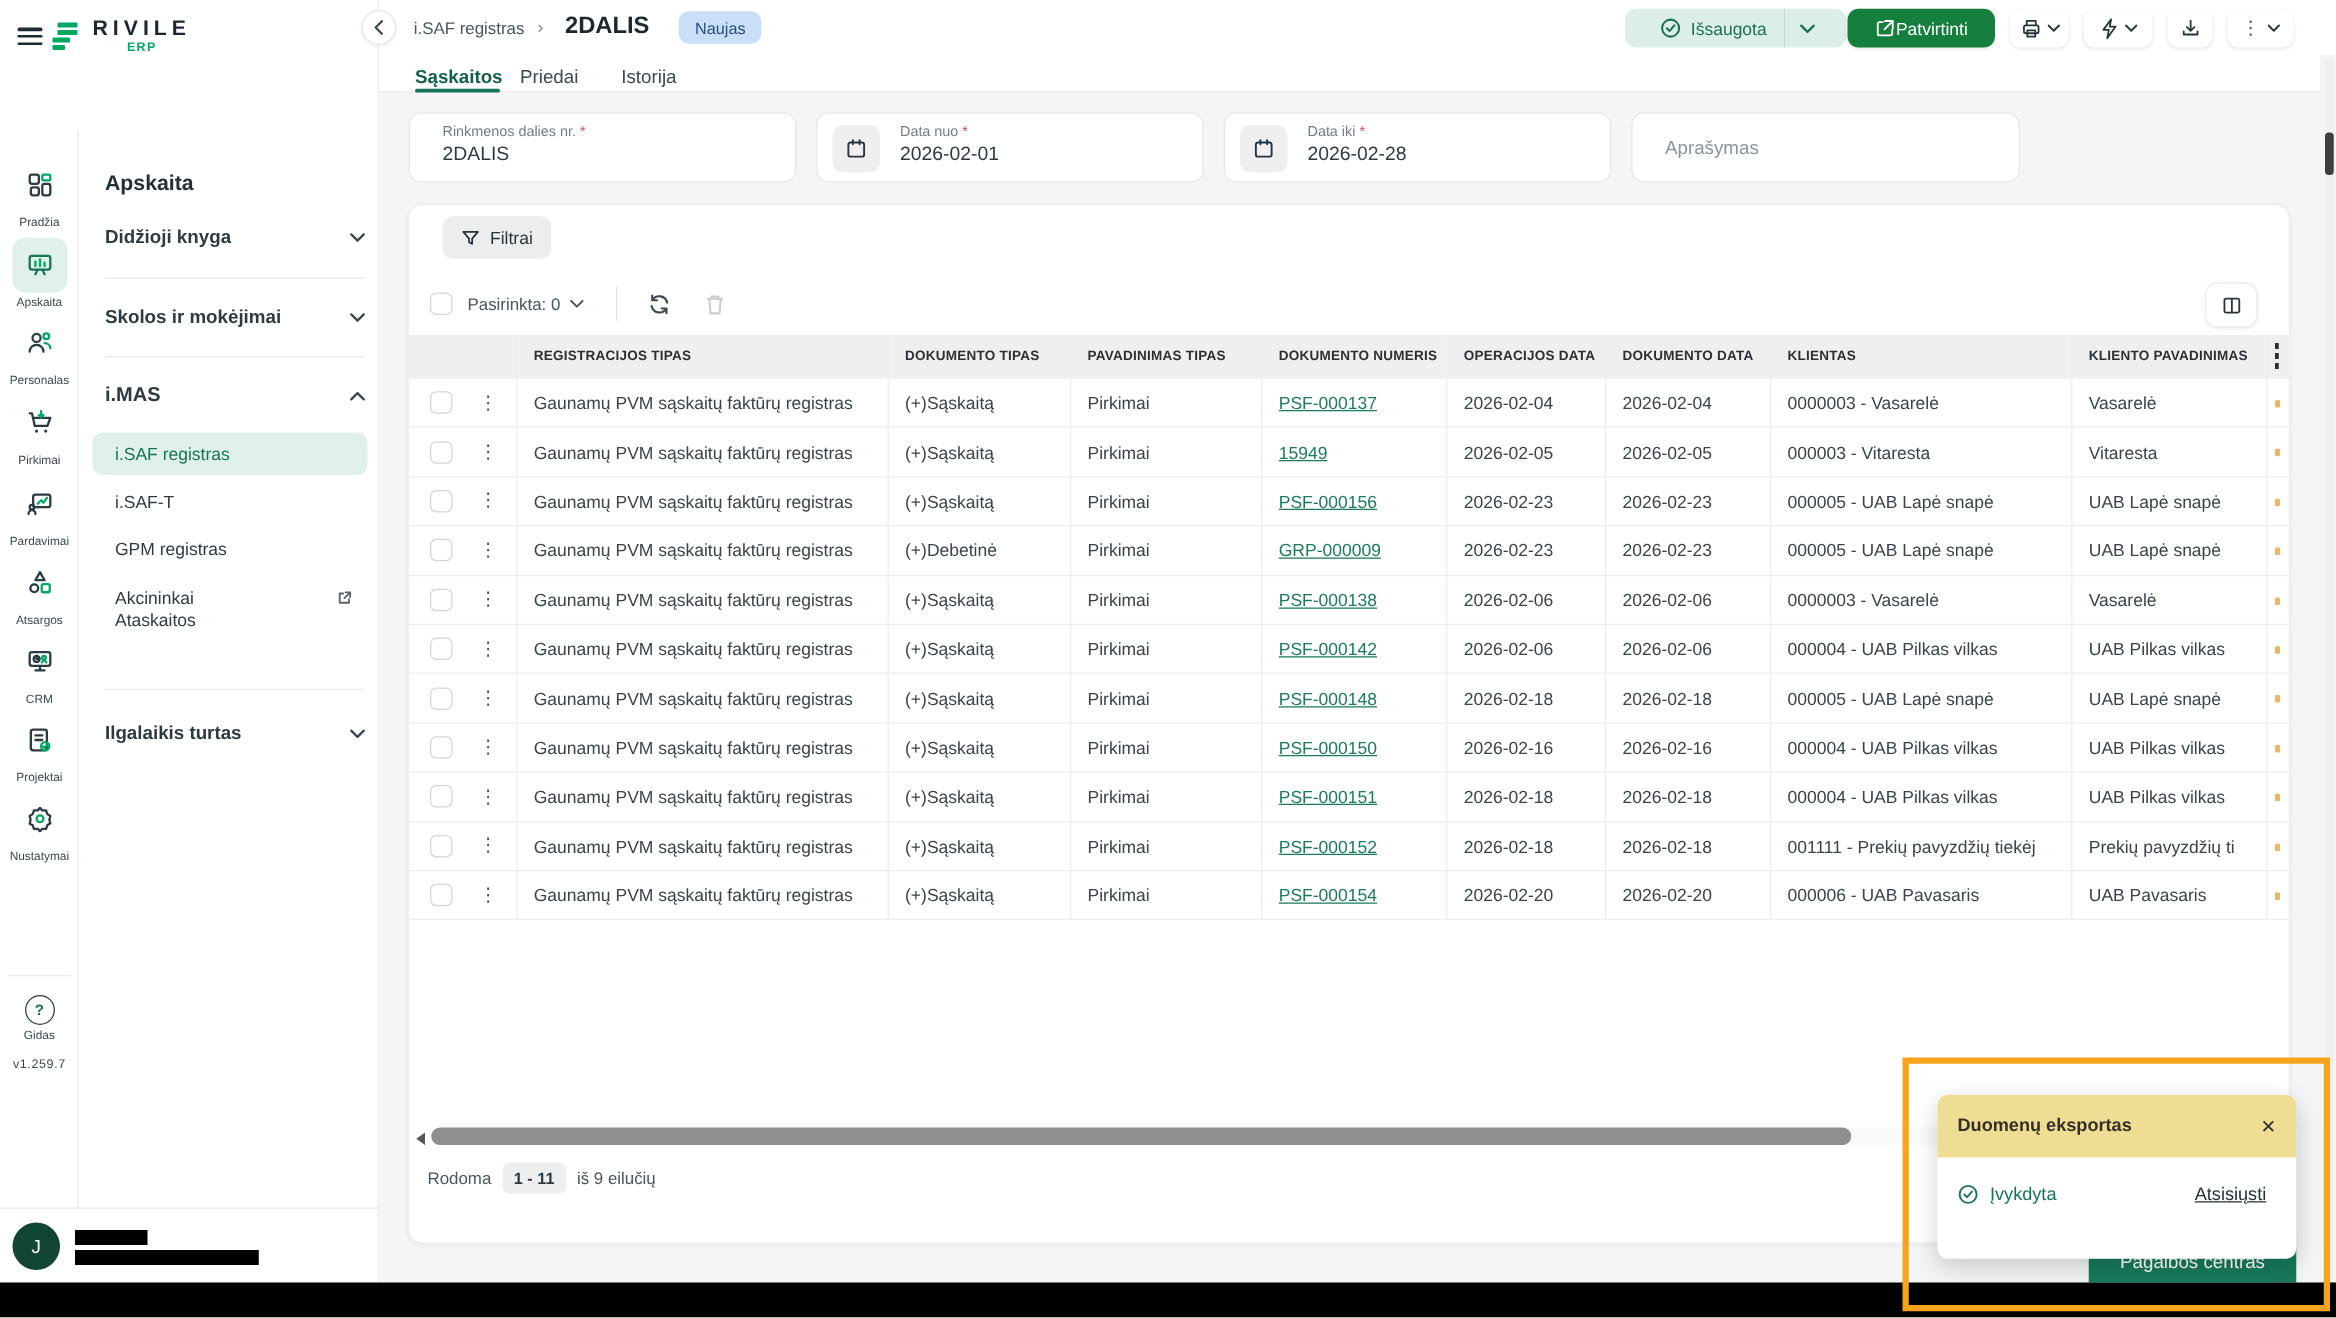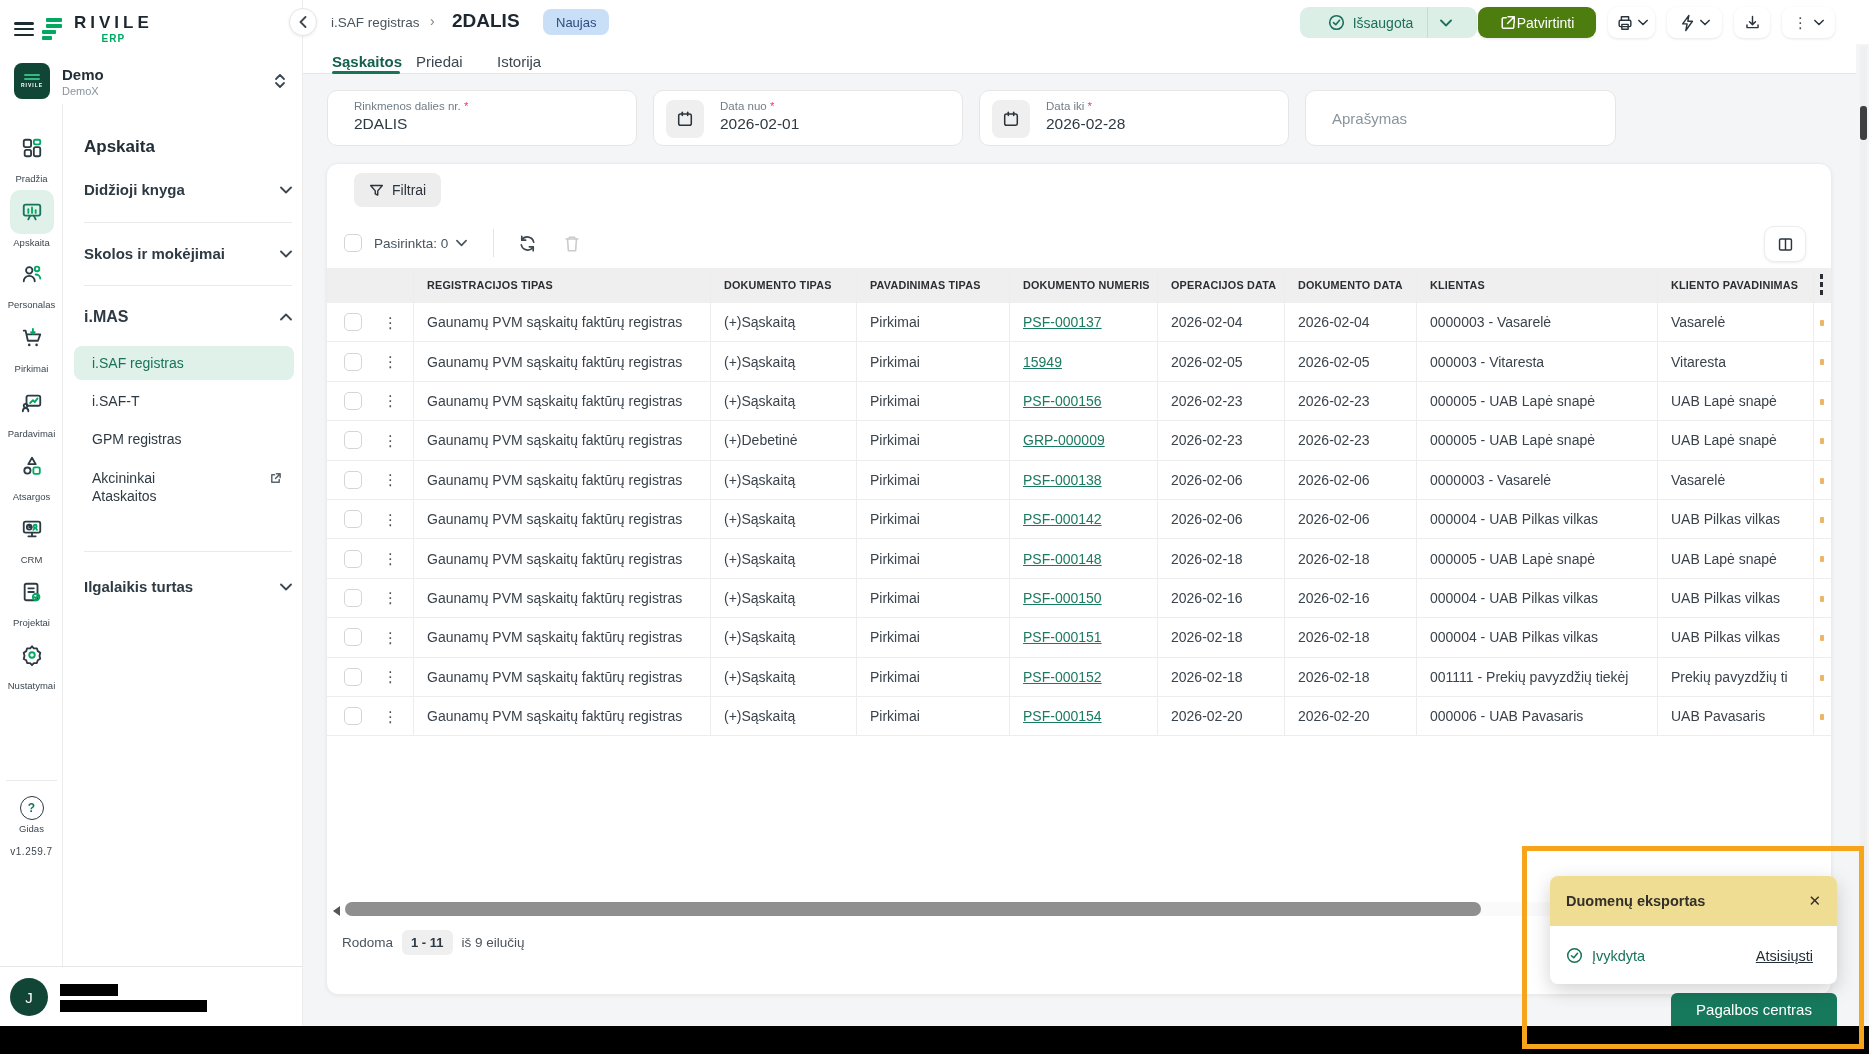--- a/index.html
+++ b/index.html
@@ -55,21 +55,21 @@
   #topbar { left:303px; top:0; width:1566px; height:44px; background:#fff; z-index:4; }
   #back-btn { left:289px; top:8px; width:28px; height:28px; background:#fff; border:1px solid #e6e6e6; border-radius:50%; box-shadow:0 1px 3px rgba(0,0,0,.08); display:flex; align-items:center; justify-content:center; color:#3c4750; z-index:6; }
   #breadcrumb-parent { left:331px; top:15px; font-size:13.5px; color:#4a545c; z-index:5; }
   #breadcrumb-sep { left:430px; top:13px; font-size:14px; color:#7a848c; z-index:5; }
   #breadcrumb-current { left:452px; top:10px; font-size:19px; font-weight:bold; color:#1d2730; z-index:5; }
   #status-badge { left:543px; top:9px; height:26px; padding:0 13px; background:#c9dff7; color:#2b4d7e; border-radius:8px; font-size:13px; display:flex; align-items:center; z-index:5; }
   .topbtn { top:7px; height:31px; border-radius:9px; display:flex; align-items:center; justify-content:center; z-index:5; background:#fff; box-shadow:0 1px 3px rgba(0,0,0,.1); color:#2b343c; }
   #saved-btn { left:1300px; width:177px; background:#dcefe6; box-shadow:none; color:#1d6f5b; }
   #saved-main { display:flex; align-items:center; gap:8px; padding:0 14px; height:100%; }
   #saved-caret { width:36px; height:100%; border-left:1px solid #c2ded2; display:flex; align-items:center; justify-content:center; }
-  #confirm-btn { left:1478px; width:118px; background:#4d7c0f; color:#fff; gap:1px; font-size:14px; }
+  #confirm-btn { left:1478px; width:118px; background:#15803d; color:#fff; gap:1px; font-size:14px; }
   #print-btn { left:1608px; width:47px; gap:4px; }
   #actions-btn { left:1667px; width:55px; gap:4px; }
   #download-btn { left:1734px; width:36px; }
   #more-btn { left:1782px; width:53px; gap:6px; }
   #saved-btn span { font-size:14px; }
 
   
   #tabbar { left:303px; top:44px; width:1553px; height:30px; background:#fff; border-bottom:1px solid #e7e7e7; z-index:3; }
   .tab { position:absolute; top:9px; font-size:15px; color:#3c4750; }
   .tab.active { color:#14604e; font-weight:bold; }
@@ -119,21 +119,21 @@
   #hscroll-track { left:18px; top:738px; width:1468px; height:14px; background:#fafafa; border-radius:8px; }
   #hscroll-thumb { left:18px; top:738px; width:1136px; height:14px; background:#8f8f8f; border-radius:8px; }
   #pagination { left:15px; top:766px; display:flex; align-items:center; font-size:13.5px; color:#4a545c; }
   #page-range { background:#efefef; border-radius:6px; padding:5px 9px; font-weight:bold; margin:0 9px; color:#2e3a43; font-size:13px; }
 
   
   #vscroll-track { left:1860px; top:46px; width:7px; height:976px; background:#f0f0f0; z-index:6; }
   #vscroll-thumb { left:1860px; top:106px; width:7px; height:34px; background:#3f3f3f; border-radius:3px; z-index:7; }
 
   
-  #toast { left:1550px; top:876px; width:287px; height:108px; background:#fff; border-radius:8px; box-shadow:0 6px 20px rgba(0,0,0,.18); z-index:30; }
+  #toast { left:1550px; top:876px; width:287px; height:131px; background:#fff; border-radius:8px; box-shadow:0 6px 20px rgba(0,0,0,.18); z-index:30; }
   #toast-header { height:50px; background:#f0dd94; border-radius:8px 8px 0 0; display:flex; align-items:center; padding:0 16px; }
   #toast-title { font-size:14.5px; font-weight:bold; color:#33302a; }
   #toast-close { margin-left:auto; color:#33302a; font-size:15px; }
   #toast-body { display:flex; align-items:center; padding:0 16px; height:59px; }
   #toast-status { display:flex; align-items:center; gap:9px; color:#17735a; font-size:14.5px; }
   #toast-action { margin-left:auto; margin-right:8px; font-size:14.5px; color:#232f38; text-decoration:underline; }
 
   #help-btn { left:1671px; top:993px; width:166px; height:33px; background:#17795c; color:#fff; font-size:15px; display:flex; align-items:center; justify-content:center; border-radius:6px 6px 0 0; z-index:20; }
 
   #bottom-black-bar { left:0; top:1026px; width:1869px; height:28px; background:#000; z-index:40; }
@@ -154,37 +154,20 @@
       <i style="left:4px; top:7px; width:16px;"></i>
       <i style="left:0; top:13px; width:14px;"></i>
       <i style="left:0; top:19px; width:10px;"></i>
     </span>
     <span>
       <span class="brand-name" style="display:block;">RIVILE</span>
       <span class="brand-sub" style="display:block;">ERP</span>
     </span>
   </div>
 
-  <div id="workspace-row" class="abs">
-    <span class="ws-logo">
-      <span class="bar"></span>
-        <span class="bar"></span>
-      <span class="wsname">RIVILE</span>
-    </span>
-    <span class="ws-text">
-      <span class="ws-name" style="display:block;">Demo</span>
-      <span class="ws-company" style="display:block;">DemoX</span>
-    </span>
-    <span class="unfold">
-      <svg width="12" height="16" viewBox="0 0 12 16" fill="none" stroke="currentColor" stroke-width="1.8" stroke-linecap="round" stroke-linejoin="round">
-          <polyline points="2,6 6,2 10,6"></polyline>
-          <polyline points="2,10 6,14 10,10"></polyline>
-        </svg>
-    </span>
-  </div>
 
   <div id="rail" class="abs">
     <div class="rail-item" style="top:22px;">
       <span class="rail-icon-box">
         <svg width="22" height="22" viewBox="0 0 24 24" fill="none" stroke-width="2" stroke-linecap="round">
             <rect x="3" y="3" width="8" height="8" rx="2" stroke="#2b3a43"></rect>
             <rect x="14" y="3" width="7" height="5" rx="1.5" stroke="#00a862"></rect>
             <rect x="14" y="11" width="7" height="10" rx="2" stroke="#2b3a43"></rect>
             <rect x="4" y="14" width="7" height="7" rx="2" stroke="#2b3a43"></rect>
           </svg>

